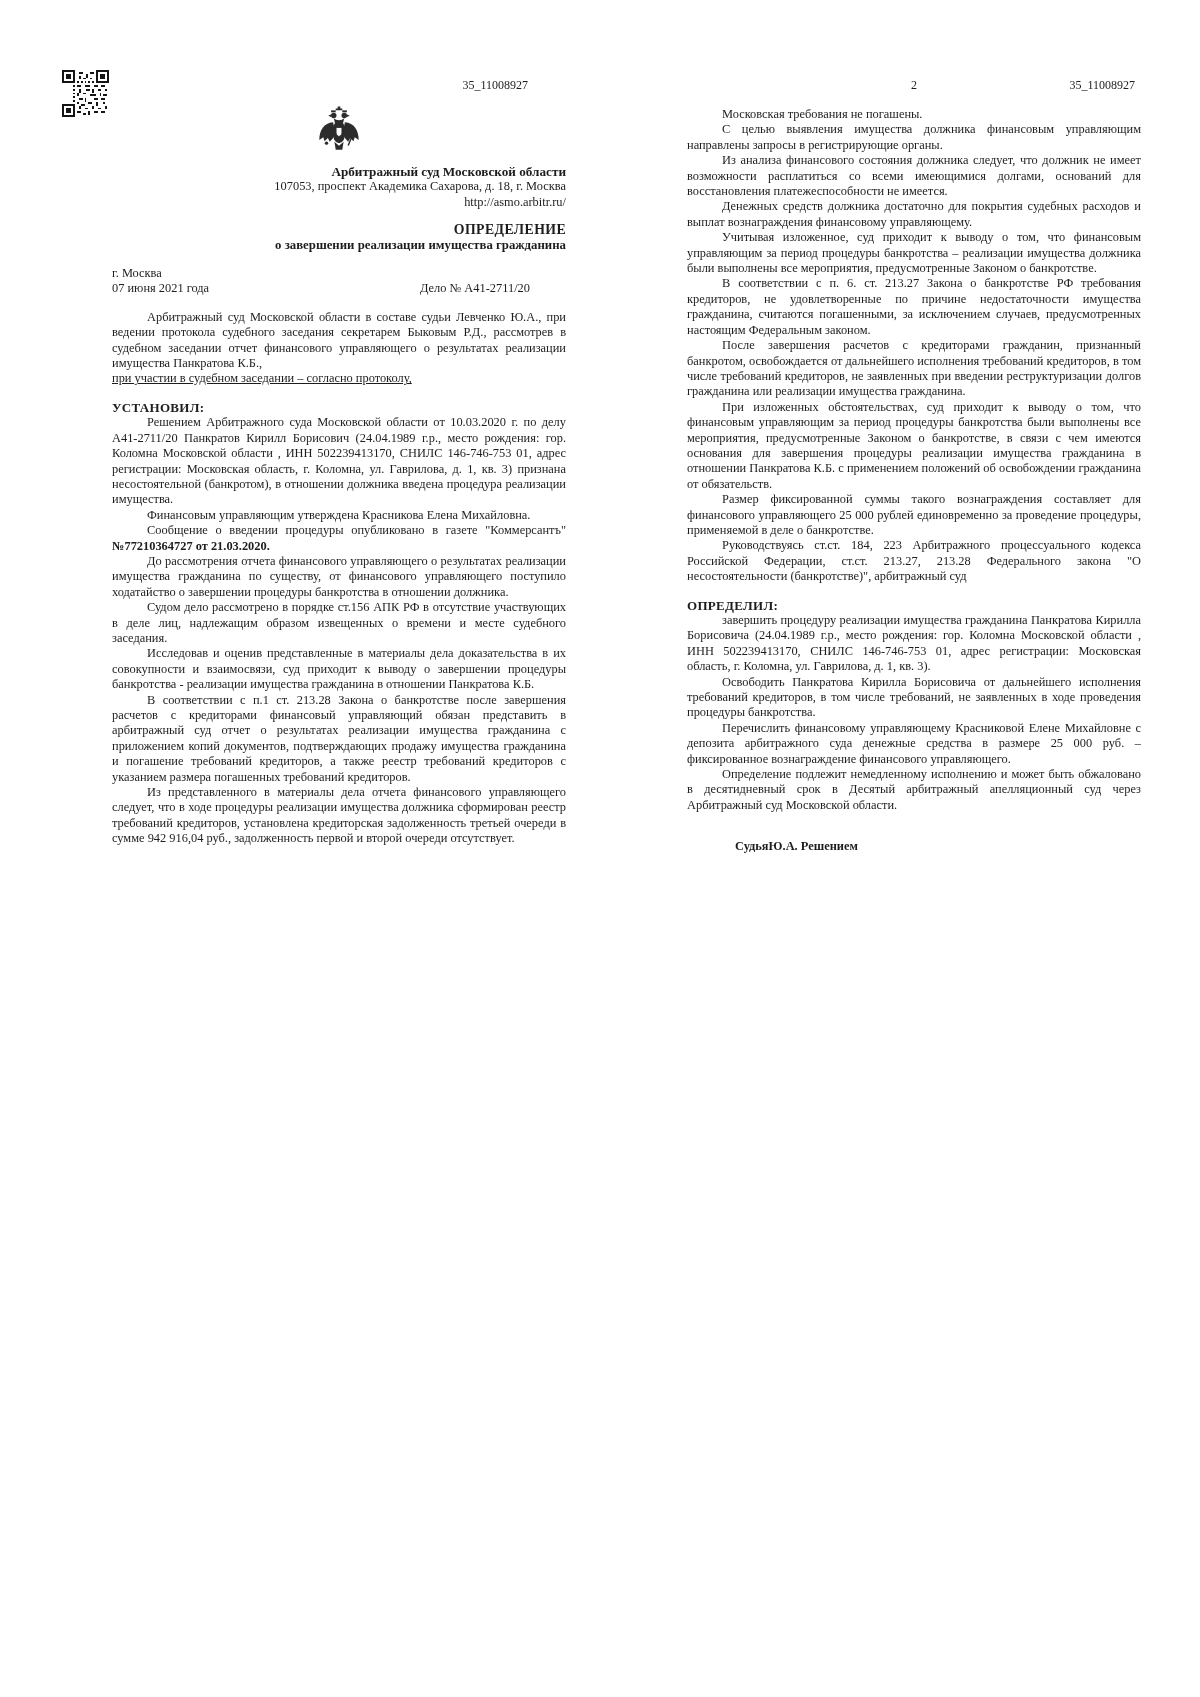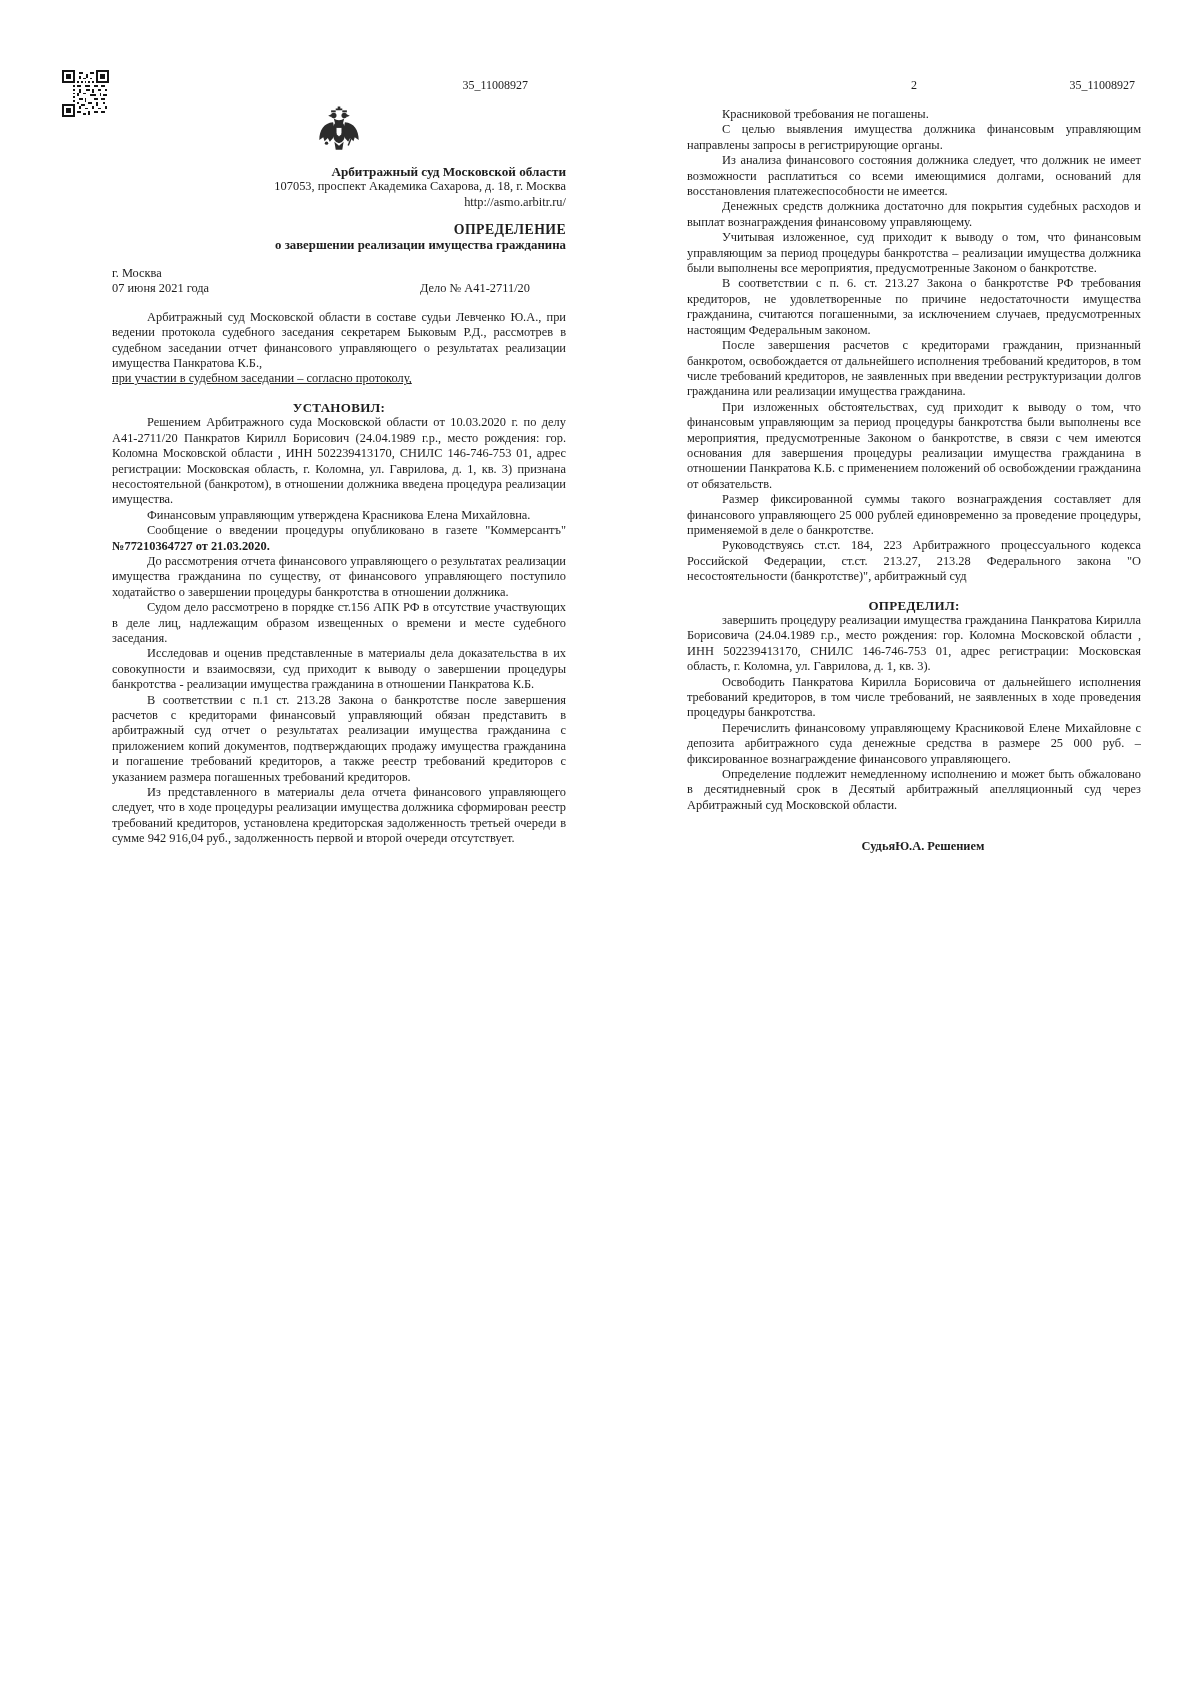--- a/index.html
+++ b/index.html
@@ -28,25 +28,25 @@
   .court-name { margin-top:3px; font-size:13.2px; }
   .doc-title { margin-top:12px; font-size:13.8px; letter-spacing:.4px; }
   .doc-subtitle { font-size:12.8px; }
   .place-line { margin-top:13px; }
   .date-row { display:flex;align-items:flex-end; }
   .date-row .case-no { margin-left:auto; margin-right:36px; }
   p { margin:0; text-align:justify; text-indent:35px; }
   p.no-indent { text-indent:0;text-decoration:underline; }
   p.gap-top { margin-top:13px; }
   .section-heading {
-    text-align:center; font-weight:bold; font-size:13px;
+    text-align:left; font-weight:bold; font-size:13px;
     margin-top:13px; letter-spacing:.3px;
   }
   .sig-row {
-    display:flex; justify-content:center;
+    display:flex; justify-content:flex-start;
     margin-top:26px; padding-left:48px; padding-right:30px;
     font-weight:bold;
   }
 </style>
 </head>
 <body>
 
 <div class="sheet">
 
   <div class="qr">
@@ -175,21 +175,21 @@
     <p>Из представленного в материалы дела отчета финансового управляющего следует, что в ходе процедуры реализации имущества должника сформирован реестр требований кредиторов, установлена кредиторская задолженность третьей очереди в сумме 942 916,04 руб., задолженность первой и второй очереди отсутствует.</p>
   </div>
 
   <div class="col col-right">
 
     <div class="pg-head">
       <span class="page-num">2</span>
       <span class="doc-num">35_11008927</span>
     </div>
 
-    <p class="gap-top">Красниковой требования не погашены.</p>
+    <p class="gap-top">Московская требования не погашены.</p>
     <p>С целью выявления имущества должника финансовым управляющим направлены запросы в регистрирующие органы.</p>
     <p>Из анализа финансового состояния должника следует, что должник не имеет возможности расплатиться со всеми имеющимися долгами, оснований для восстановления платежеспособности не имеется.</p>
     <p>Денежных средств должника достаточно для покрытия судебных расходов и выплат вознаграждения финансовому управляющему.</p>
     <p>Учитывая изложенное, суд приходит к выводу о том, что финансовым управляющим за период процедуры банкротства – реализации имущества должника были выполнены все мероприятия, предусмотренные Законом о банкротстве.</p>
     <p>В соответствии с п. 6. ст. 213.27 Закона о банкротстве РФ требования кредиторов, не удовлетворенные по причине недостаточности имущества гражданина, считаются погашенными, за исключением случаев, предусмотренных настоящим Федеральным законом.</p>
     <p>После завершения расчетов с кредиторами гражданин, признанный банкротом, освобождается от дальнейшего исполнения требований кредиторов, в том числе требований кредиторов, не заявленных при введении реструктуризации долгов гражданина или реализации имущества гражданина.</p>
     <p>При изложенных обстоятельствах, суд приходит к выводу о том, что финансовым управляющим за период процедуры банкротства были выполнены все мероприятия, предусмотренные Законом о банкротстве, в связи с чем имеются основания для завершения процедуры реализации имущества гражданина в отношении Панкратова К.Б. с применением положений об освобождении гражданина от обязательств.</p>
     <p>Размер фиксированной суммы такого вознаграждения составляет для финансового управляющего 25 000 рублей единовременно за проведение процедуры, применяемой в деле о банкротстве.</p>
     <p>Руководствуясь ст.ст. 184, 223 Арбитражного процессуального кодекса Российской Федерации, ст.ст. 213.27, 213.28 Федерального закона "О несостоятельности (банкротстве)", арбитражный суд</p>
 

